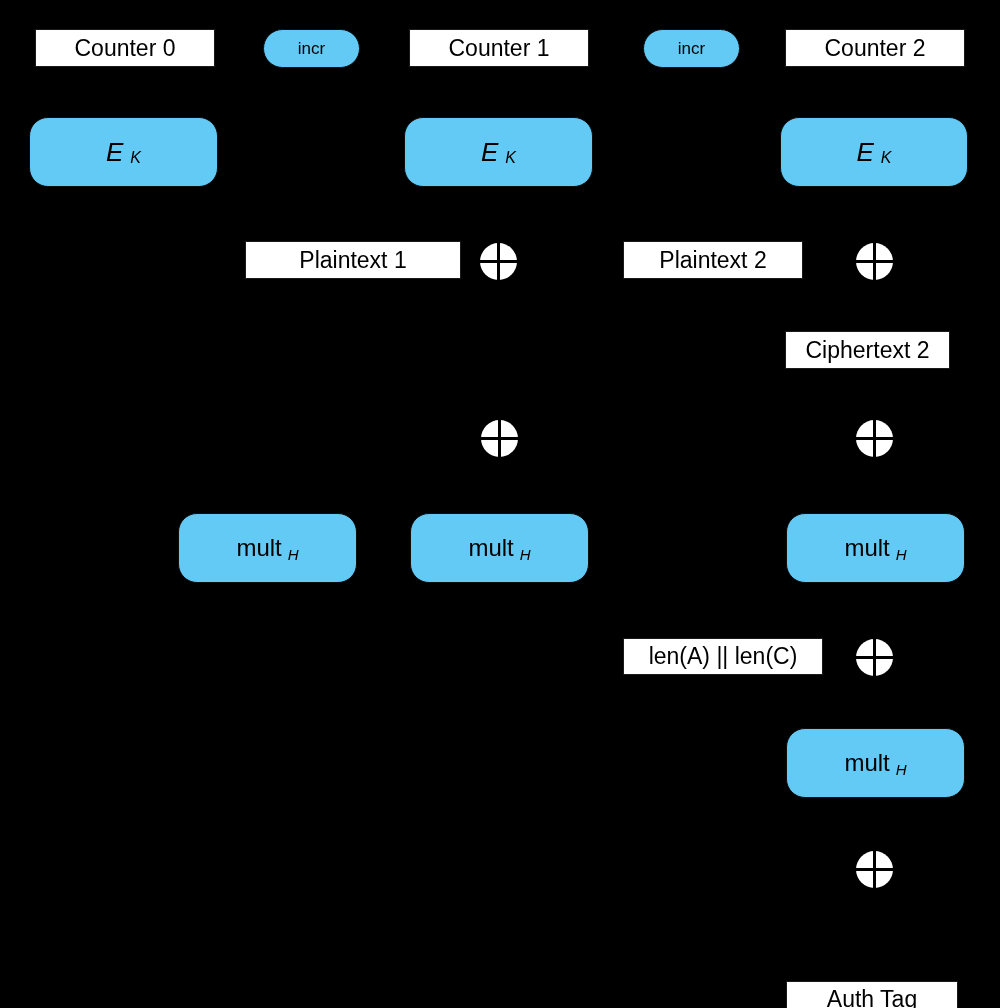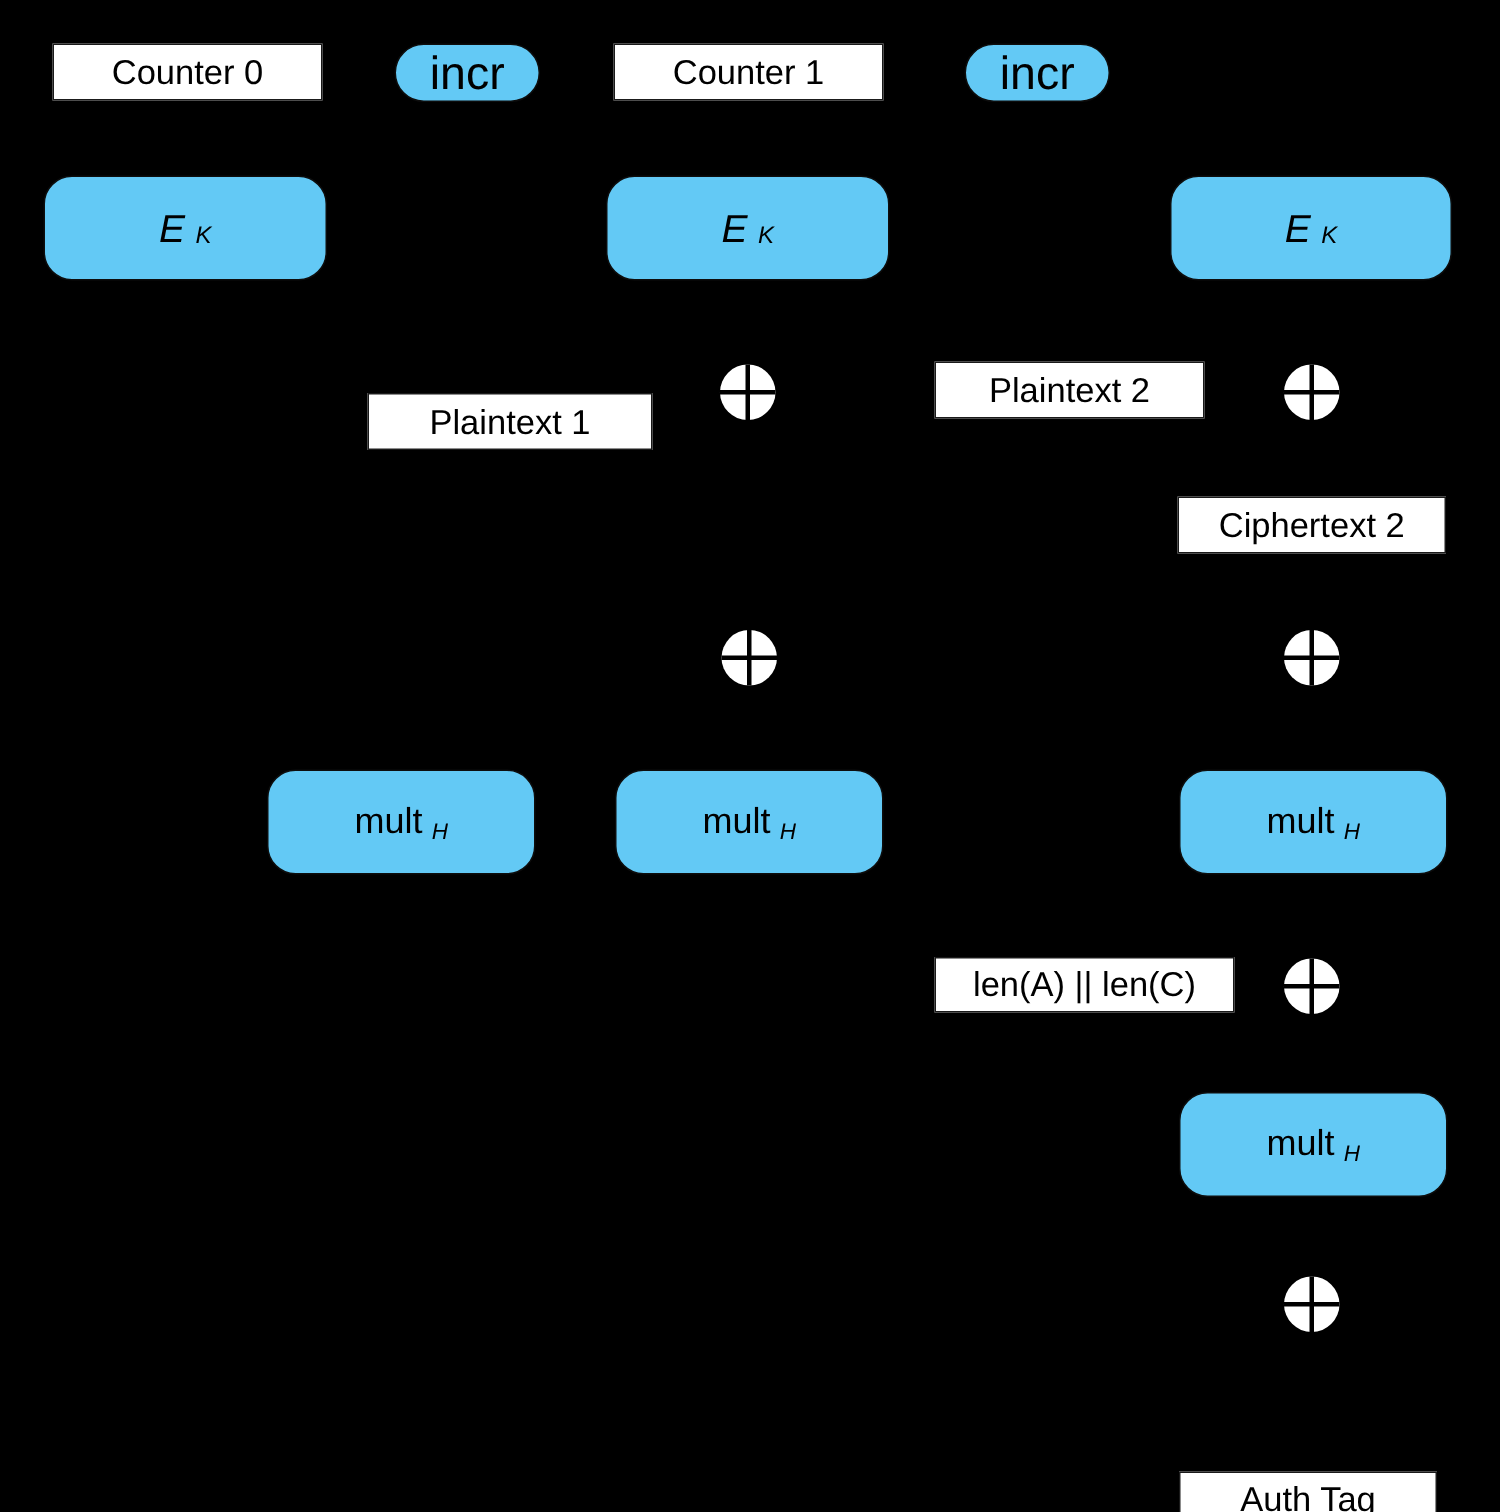--- a/index.html
+++ b/index.html
@@ -32,21 +32,21 @@
   .bluepill {
     position: absolute;
     background: #63C9F5;
     color: #000000;
     height: 39px;
     width: 97px;
     border-radius: 19.5px;
     display: flex;
     align-items: center;
     justify-content: center;
-    font-size: 31px;
+    font-size: 17px;
     border: 1px solid #0d0d0d;
     box-sizing: border-box;
   }
   .blueblock {
     position: absolute;
     background: #63C9F5;
     color: #000000;
     height: 70px;
     border-radius: 19px;
     display: flex;
@@ -106,40 +106,41 @@
 </style>
 </head>
 <body>
 
 <div class="canvas">
 
   <div class="wbox" style="left:35px; top:29px; width:180px;text-align:center;">Counter 0</div>
   <div class="bluepill" style="left:263px; top:29px;">incr</div>
   <div class="wbox" style="left:409px; top:29px; width:180px;">Counter 1</div>
   <div class="bluepill" style="left:643px; top:29px;">incr</div>
+  <div class="wbox" style="left:785px; top:29px; width:180px;">Counter 2</div>
 
   <div class="blueblock" style="left:29px; top:117px; width:189px;">
     <span class="ek-main">E</span>
     <span class="ek-sub">K</span>
   </div>
   <div class="blueblock" style="left:404px; top:117px; width:189px;">
     <span class="ek-main">E</span>
     <span class="ek-sub">K</span>
   </div>
   <div class="blueblock" style="left:780px; top:117px; width:188px;">
     <span class="ek-main">E</span>
     <span class="ek-sub">K</span>
   </div>
 
-  <div class="wbox" style="left:245px; top:241px; width:190px;margin-top:21px;">Plaintext 1</div>
+  <div class="wbox" style="left:245px; top:241px; width:216px;">Plaintext 1</div>
   <div class="xor" style="left:480px; top:243px;"></div>
   <div class="wbox" style="left:623px; top:241px; width:180px;">Plaintext 2</div>
   <div class="xor" style="left:856px; top:243px;"></div>
 
-  <div class="wbox" style="left:785px; top:331px; width:179px;">Ciphertext 2</div>
+  <div class="wbox" style="left:785px; top:331px; width:165px;">Ciphertext 2</div>
 
   <div class="xor" style="left:481px; top:420px;"></div>
   <div class="xor" style="left:856px; top:420px;"></div>
 
   <div class="blueblock" style="left:178px; top:513px; width:179px;">
     <span class="mult-main">mult</span>
     <span class="mult-sub">H</span>
   </div>
   <div class="blueblock" style="left:410px; top:513px; width:179px;">
     <span class="mult-main">mult</span>

